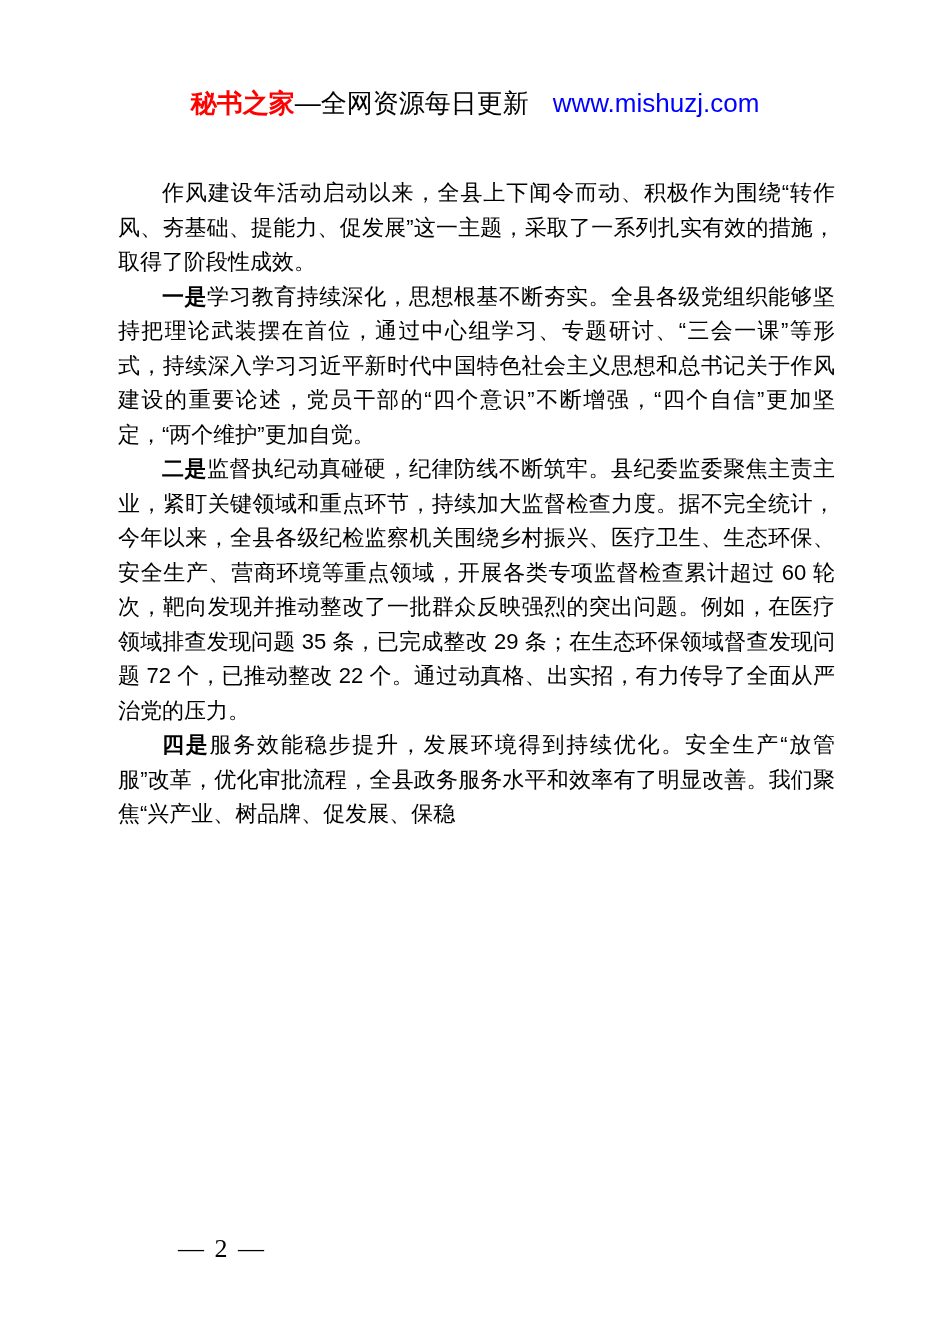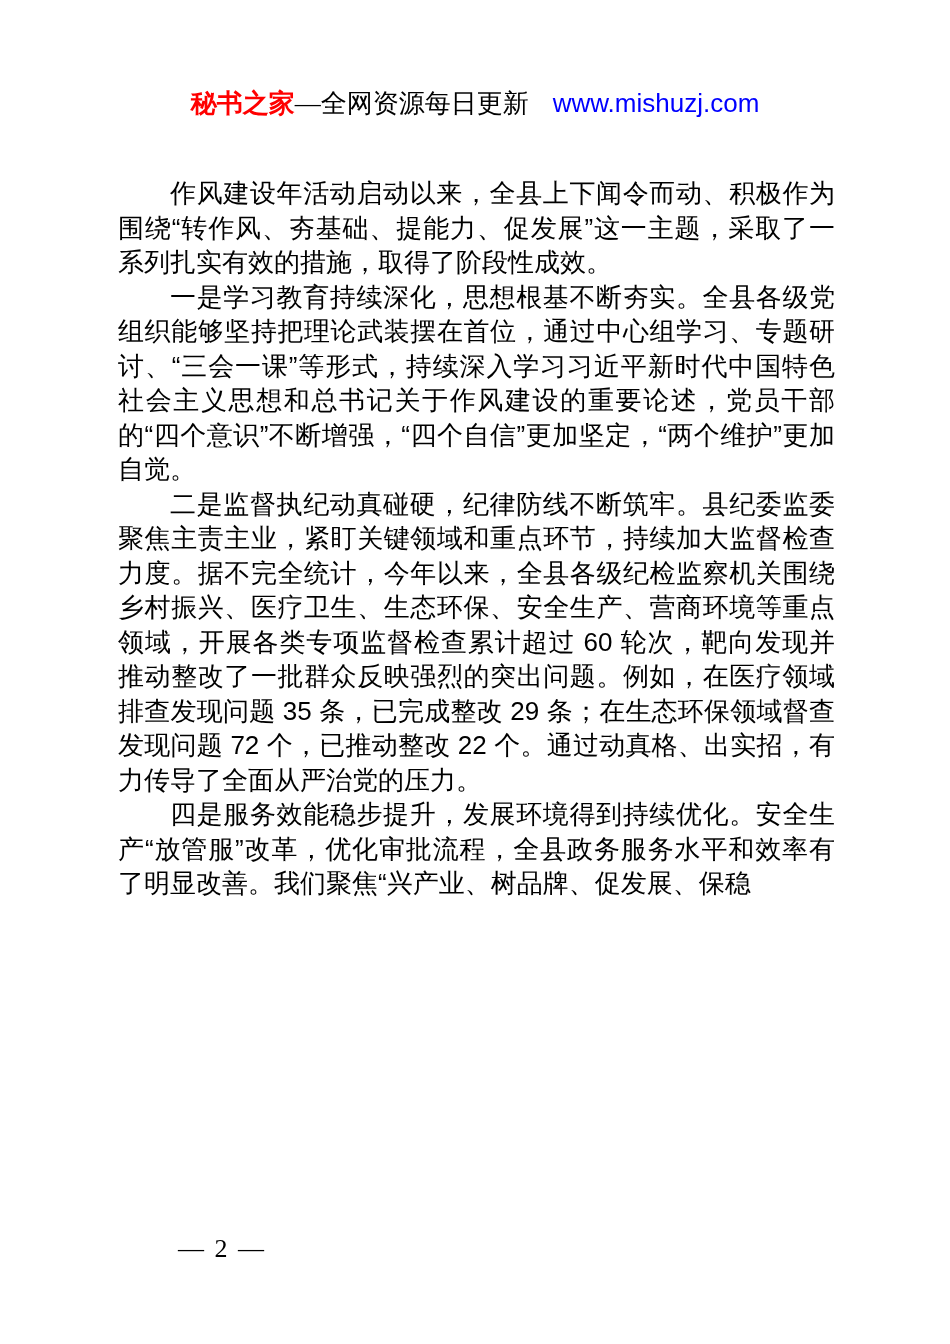--- a/index.html
+++ b/index.html
@@ -25,43 +25,42 @@
     font-size: 26px;
     line-height: 34px;
     white-space: nowrap;
   }
   .brand {
     color: #ff0000;
     font-weight: bold;
   }
   .tagline {
     color: #000000;
-    font-family: Liberation Serif, serif;
   }
   .url {
     color: #0000ff;
     margin-left: 24px;
   }
   .doc-body {
     position: absolute;
     top: 176px;
     left: 118px;
     width: 717px;
-    font-size: 26px;
+    font-size: 22px;
     line-height: 34.5px;
     text-align: justify;
     text-justify: inter-character;
   }
   .para {
     margin: 0;
     padding: 0;
     text-indent: 2em;
   }
   .lead {
-    font-weight: normal;
+    font-weight: bold;
   }
   .footer {
     position: absolute;
     top: 1234px;
     left: 178px;
     font-family: "Liberation Serif", serif;
     font-size: 26px;
     line-height: 30px;
     color: #000000;
     letter-spacing: 2px;

